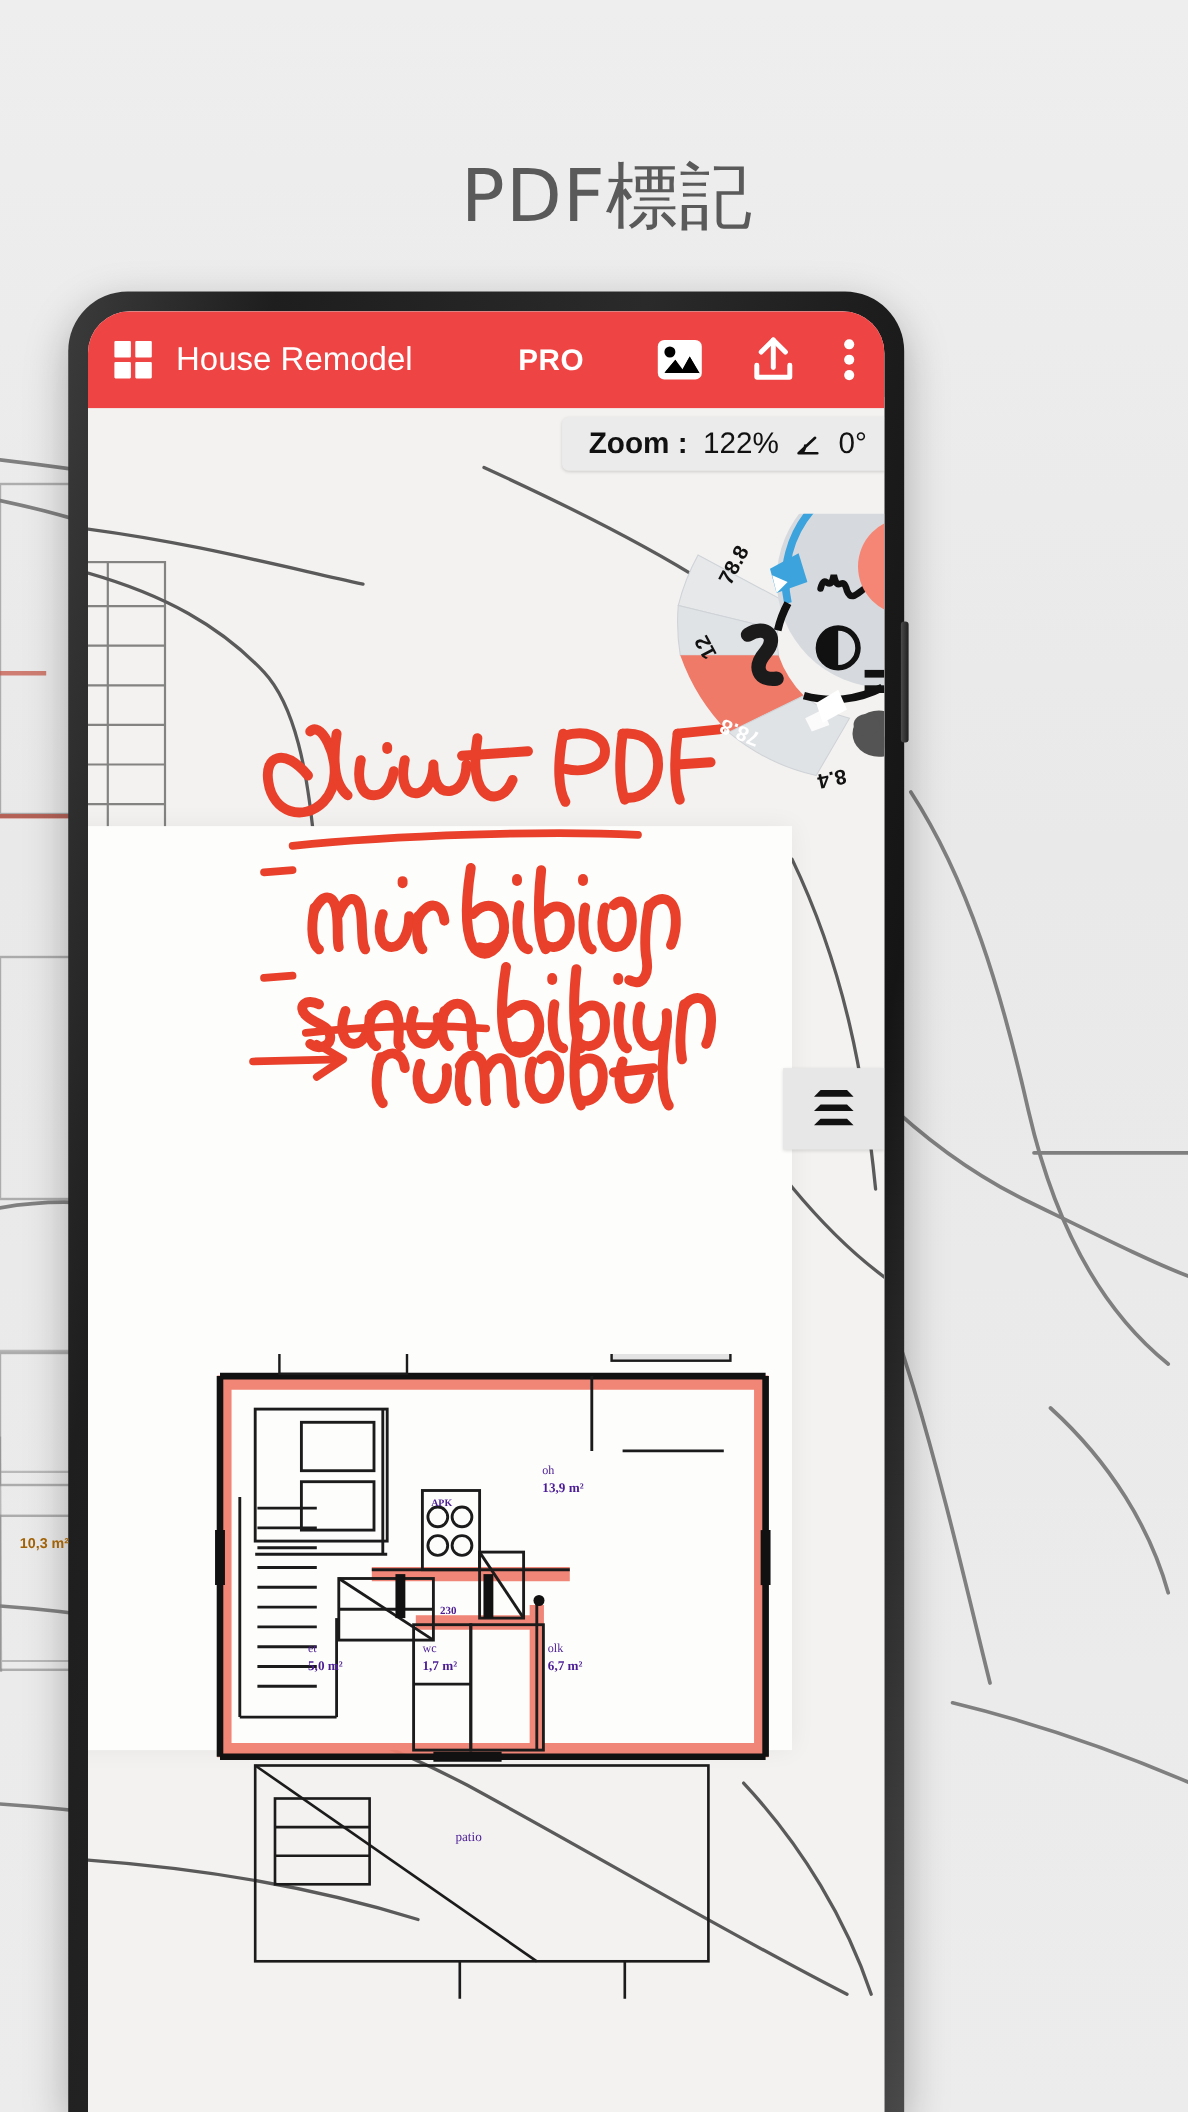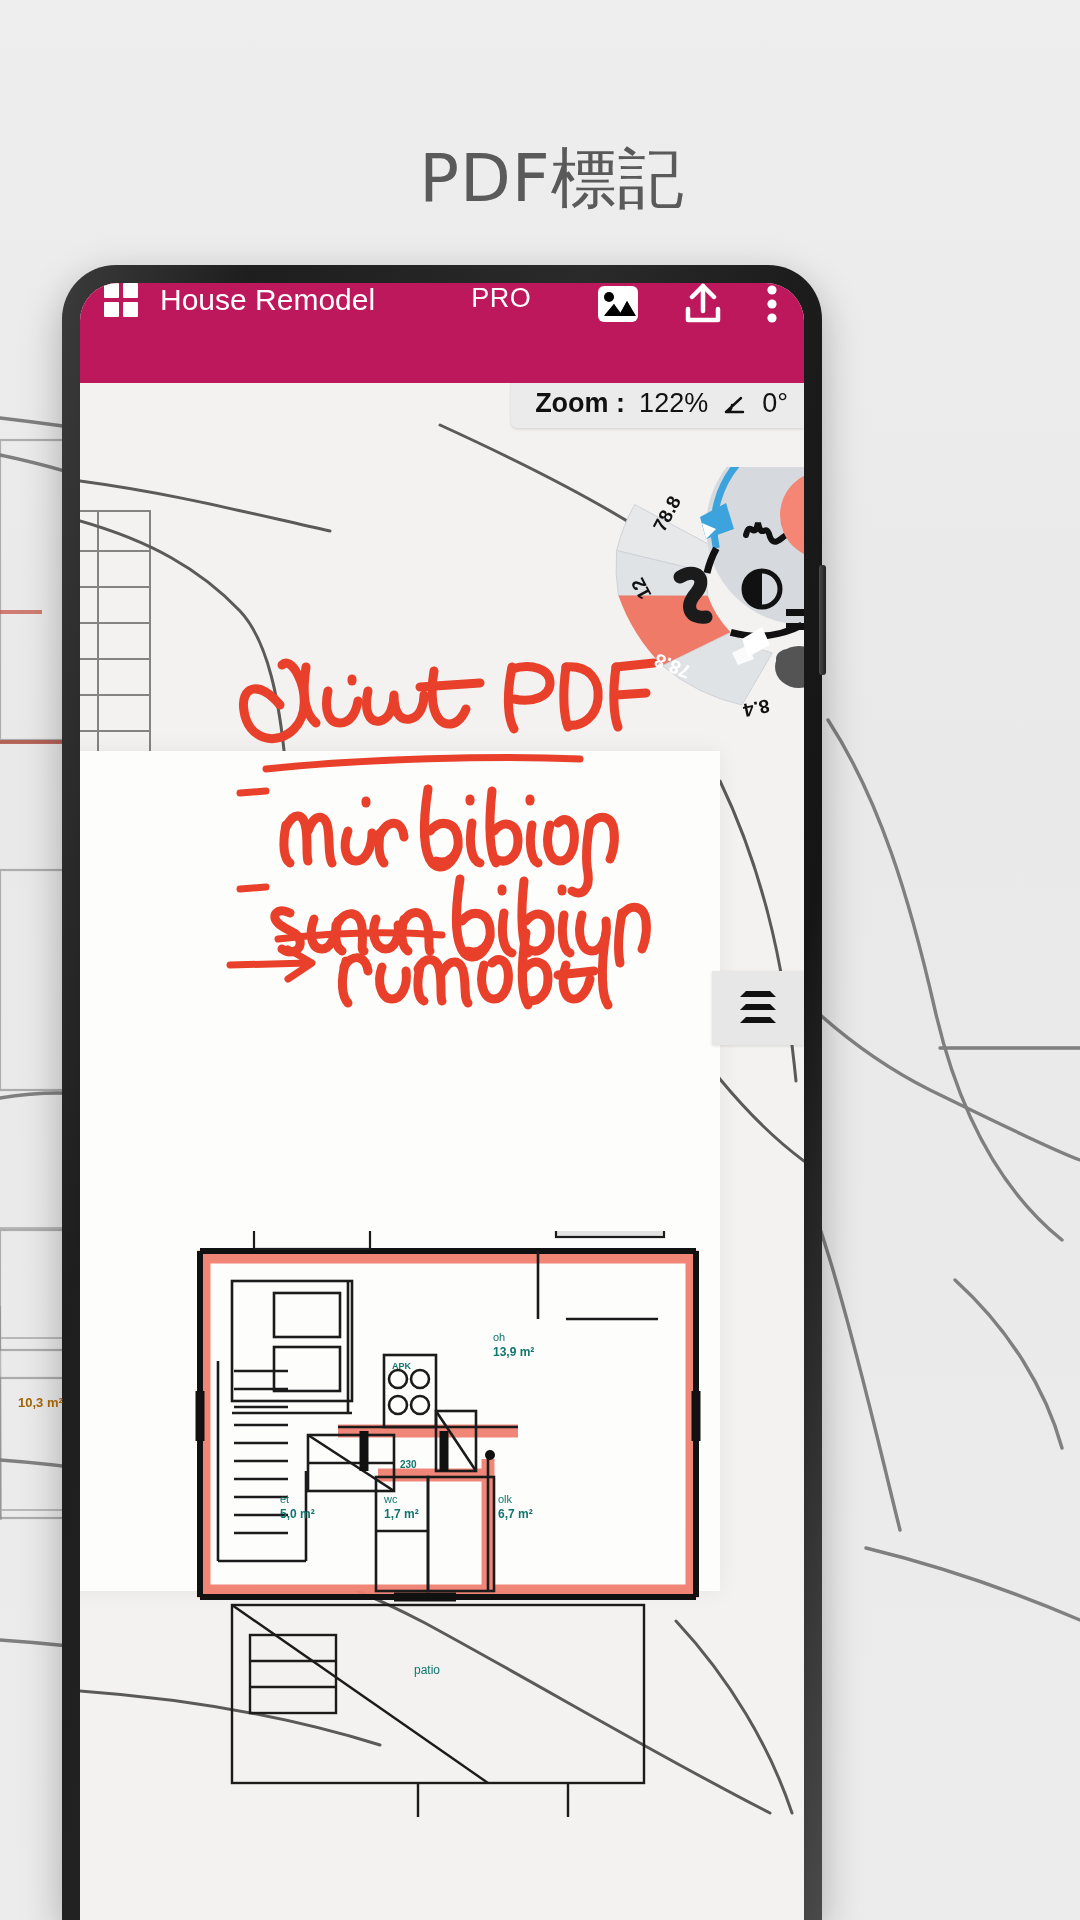--- a/index.html
+++ b/index.html
@@ -34,29 +34,29 @@
     position:relative;width:100%;height:100%;
     border-radius:38px 38px 0 0;overflow:hidden;background:#fff;
   }
   #side-btn{
     position:absolute;right:-4px;top:300px;width:7px;height:110px;
     background:linear-gradient(90deg,#4b4b4b,#202020);border-radius:3px;
   }
 
   
   #appbar{
-    position:absolute;left:0;top:0;width:100%;height:100px;background:#be185d;
-    display:flex;align-items:flex-start;z-index:8;
+    position:absolute;left:0;top:0;width:100%;height:88px;background:#ef4444;
+    display:flex;align-items:center;z-index:8;
   }
   .grid-icon{width:34px;height:34px;margin-left:24px;display:grid;
     grid-template-columns:15px 15px;grid-template-rows:15px 15px;gap:4px;}
   .grid-icon i{background:#fff;display:block;border-radius:1px;}
   #app-title{color:#fff;font-size:30px;margin-left:22px;font-weight:400;
     font-family:"Liberation Sans",sans-serif;}
-  #pro-badge{color:#fff;font-size:27px;font-weight:normal;margin-left:96px;letter-spacing:.5px;}
+  #pro-badge{color:#fff;font-size:27px;font-weight:bold;margin-left:96px;letter-spacing:.5px;}
   .bar-icons{margin-left:auto;display:flex;align-items:center;gap:42px;margin-right:26px;}
   .bar-icons svg{display:block;}
 
   
   #page-canvas{position:absolute;left:0;top:78px;right:0;bottom:0;overflow:hidden;
     background:#f2f1ef;}
   #page-canvas .bgsvg{position:absolute;left:0;top:0;width:724px;height:1560px;}
 
   
   #pdf-sheet{position:absolute;left:-80px;top:390px;width:720px;height:840px;
@@ -82,22 +82,22 @@
     position:absolute;right:0;top:610px;width:92px;height:74px;
     background:#e7e7e7;display:flex;align-items:center;justify-content:center;
     z-index:6;box-shadow:0 1px 3px rgba(0,0,0,.12);
   }
 
   
   #ink{position:absolute;left:0;top:0;width:724px;height:1560px;z-index:5;pointer-events:none;}
 
   
   #floorplan{position:absolute;left:108px;top:870px;width:520px;height:640px;z-index:4;}
-  .fp-label{position:absolute;font-family:Liberation Sans, sans-serif;
-    font-size:12px;color:#0f766e;line-height:1.25;font-weight:bold;}
+  .fp-label{position:absolute;font-family:Liberation Serif, serif;
+    font-size:12px;color:#4c1d95;line-height:1.25;font-weight:bold;}
   .fp-label .a{display:block;font-size:11px;font-weight:normal;}
   .ext-label{position:absolute;font-size:13px;color:#a16207;font-weight:bold;}
 </style>
 </head>
 <body>
 
 <div id="promo-bg">
   <svg viewBox="0 0 1080 1920" preserveAspectRatio="none">
     <g stroke="#6d6d6d" stroke-width="3.4" fill="none" opacity=".85" stroke-linecap="round">
       <path d="M0,418 C120,432 210,450 330,470"></path>

